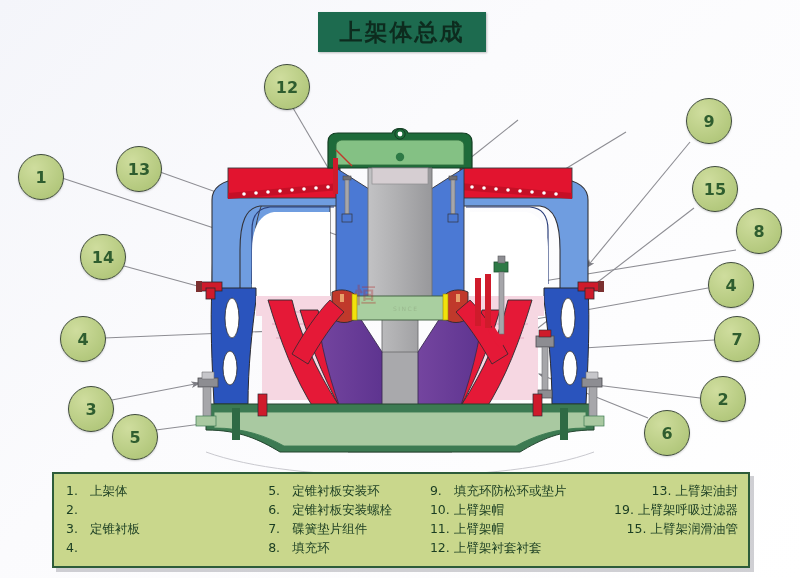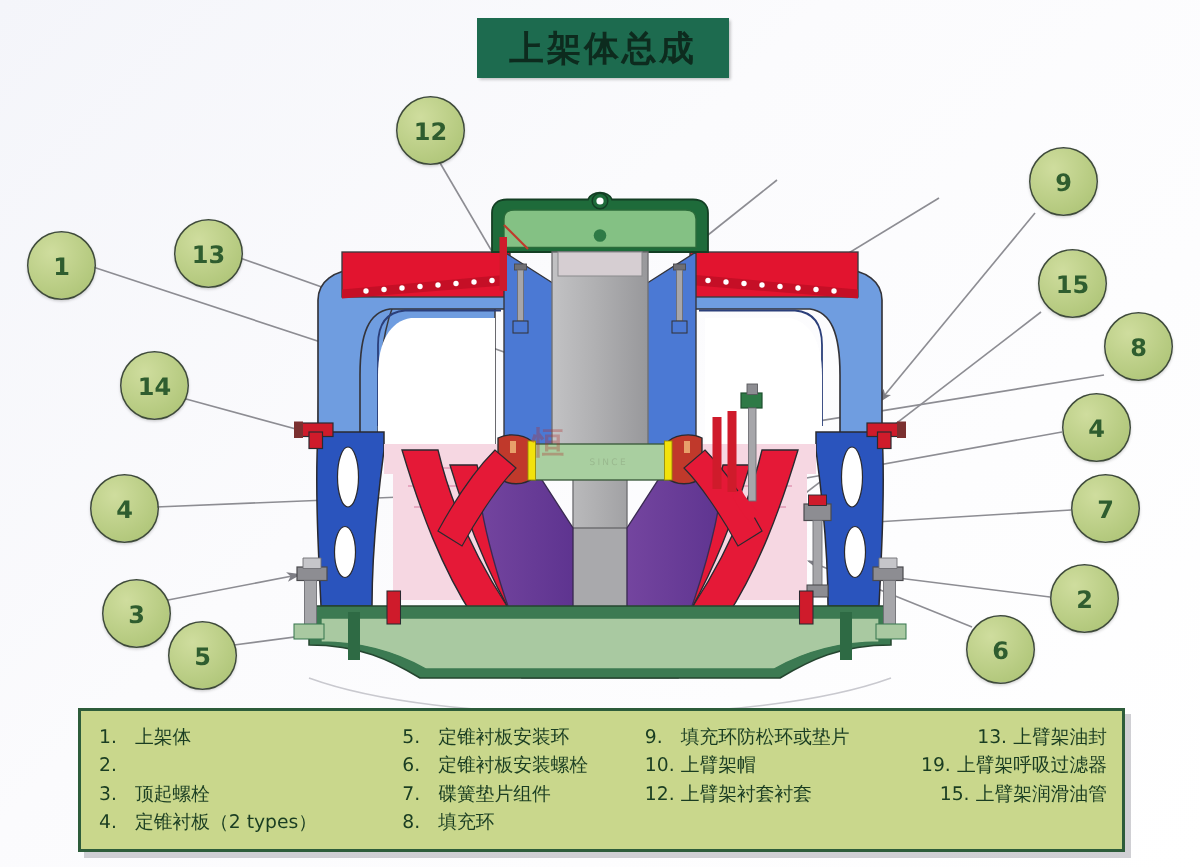--- a/index.html
+++ b/index.html
@@ -375,25 +375,24 @@
       <div class="legend-col c1">
         <div class="legend-item">
             <span class="legend-num">1.</span>
             <span class="legend-txt">上架体</span>
           </div>
         <div class="legend-item">
             <span class="legend-num">2.</span>
           </div>
         <div class="legend-item">
             <span class="legend-num">3.</span>
-            <span class="legend-txt">顶起螺栓</span>
+            <span class="legend-txt">定锥衬板</span>
           </div>
         <div class="legend-item">
             <span class="legend-num">4.</span>
-            <span class="legend-txt">定锥衬板（2 types）</span>
           </div>
       </div>
 
       <div class="legend-col c2">
         <div class="legend-item">
             <span class="legend-num">5.</span>
             <span class="legend-txt">定锥衬板安装环</span>
           </div>
         <div class="legend-item">
             <span class="legend-num">6.</span>
@@ -412,20 +411,24 @@
       <div class="legend-col c3">
         <div class="legend-item">
             <span class="legend-num">9.</span>
             <span class="legend-txt">填充环防松环或垫片</span>
           </div>
         <div class="legend-item">
             <span class="legend-num">10.</span>
             <span class="legend-txt">上臂架帽</span>
           </div>
         <div class="legend-item">
+            <span class="legend-num">11.</span>
+            <span class="legend-txt">上臂架帽</span>
+          </div>
+        <div class="legend-item">
             <span class="legend-num">12.</span>
             <span class="legend-txt">上臂架衬套衬套</span>
           </div>
       </div>
 
       <div class="legend-col c4">
         <div class="legend-item">
             <span class="legend-num">13.</span>
             <span class="legend-txt">上臂架油封</span>
           </div>

